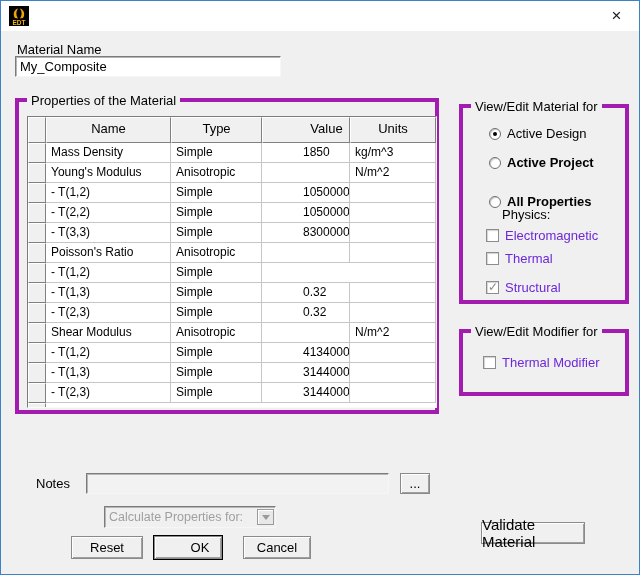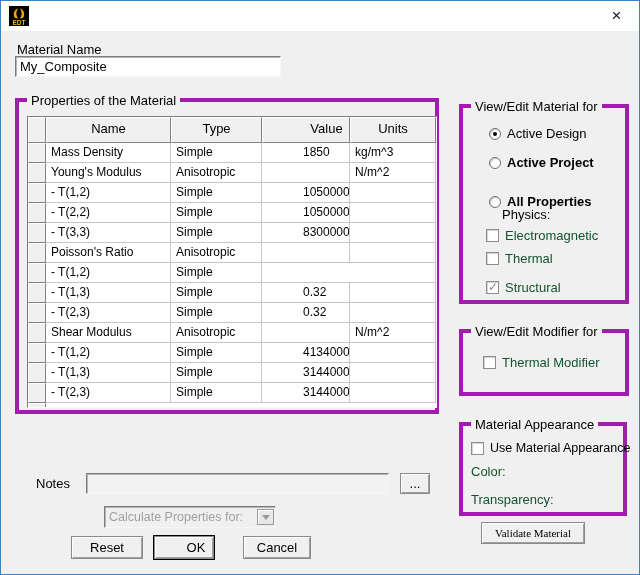--- a/index.html
+++ b/index.html
@@ -18,21 +18,21 @@
   .title-text { margin-left:7px; font-size:13px; }
   .close-btn {
     position:absolute; right:0; top:0; width:45px; height:29px;
     display:flex; align-items:center; justify-content:center; cursor:default;
   }
   .close-glyph { font-size:17px; line-height:17px; color:#1a1a1a; }
 
   .content { position:absolute; top:30px; left:0; right:0; bottom:0; background:#f0f0f0; }
 
   .lbl { position:absolute; font-size:13px; white-space:nowrap; }
-  .dis { color:#14532d; }
+  .dis { color:#6d28d9; }
 
   .sunken {
     border:1px solid; border-color:#7b7b7b #f6f6f6 #f6f6f6 #7b7b7b;
     box-shadow: inset 1px 1px 0 #b6b6b6;
     background:#fff;
   }
   .mn-input {
     position:absolute; left:14px; top:25px; width:266px; height:21px;
     font-family:"Liberation Sans",sans-serif; font-size:13px; padding:1px 4px; outline:none;
   }
@@ -119,23 +119,23 @@
   }
   .dd-text { flex:1; padding-left:4px; font-size:12.5px; color:#a0a0a0; overflow:hidden; white-space:nowrap; }
   .dd-arrow-btn {
     width:17px; height:16px; margin-right:1px; background:#e8e8e8;
     border:1px solid #9a9a9a; box-shadow: inset 1px 1px 0 #fff;
     display:flex; align-items:center; justify-content:center; flex:0 0 17px;
   }
   .dd-arrow { width:0; height:0; border-left:4px solid transparent; border-right:4px solid transparent; border-top:5px solid #9a9a9a; }
 
   .btn-reset    { left:70px;  top:505px; width:72px; height:23px; }
-  .btn-ok       { left:153px; top:505px; width:60px; height:23px;padding-left:24px; }
+  .btn-ok       { left:153px; top:505px; width:68px; height:23px;padding-left:24px; }
   .btn-cancel   { left:242px; top:505px; width:68px; height:23px; }
-  .btn-validate { left:480px; top:491px; width:104px; height:22px; font-size:11px;font-family:Liberation Serif, serif; }
+  .btn-validate { left:480px; top:491px; width:104px; height:22px; font-size:15px; }
 </style>
 </head>
 <body>
 
 <div class="window">
 
   <div class="titlebar">
     <svg class="app-icon" viewBox="0 0 20 20">
       <rect width="20" height="20" fill="#000000"></rect>
       <path d="M6 12 C3.5 8.5 5 3.5 9 2.5 C6.8 5.5 6.8 9.5 9 12.5 Z" fill="#f0a30a"></path>
@@ -294,29 +294,20 @@
     </div>
 
     <div class="groupbox g-modifier">
       <span class="legend">View/Edit Modifier for</span>
       <div class="ctl-row" style="left:20px; top:22px;">
         <span class="checkbox"></span>
         <span class="dis">Thermal Modifier</span>
       </div>
     </div>
 
-    <div class="groupbox g-appear">
-      <span class="legend">Material Appearance</span>
-      <div class="ctl-row" style="left:8px; top:15px; font-size:12.5px;">
-        <span class="checkbox"></span>
-        <span>Use Material Appearance</span>
-      </div>
-      <span class="lbl dis" style="left:8px; top:38px;">Color:</span>
-      <span class="lbl dis" style="left:8px; top:66px;">Transparency:</span>
-    </div>
 
     <span class="lbl" style="left:35px; top:445px;">Notes</span>
     <input class="notes-input sunken" value="" style="">
     <div class="btn browse-btn">
       <span>...</span>
     </div>
 
     <div class="dropdown sunken">
       <span class="dd-text">Calculate Properties for:</span>
       <span class="dd-arrow-btn">

